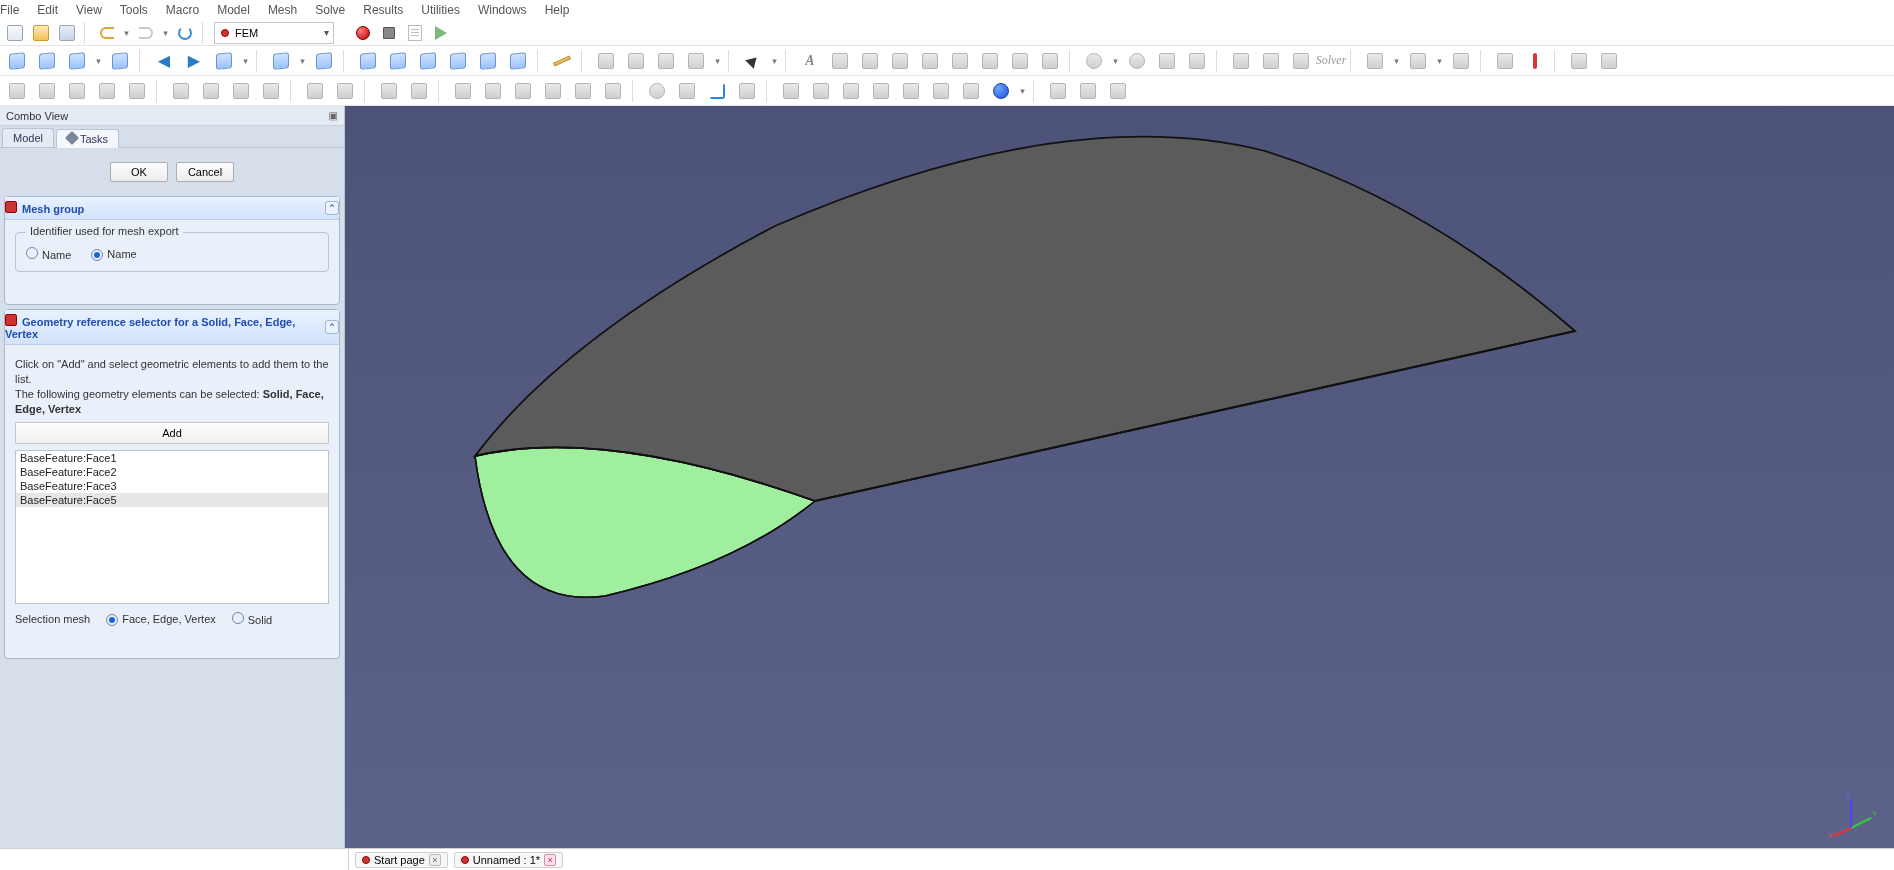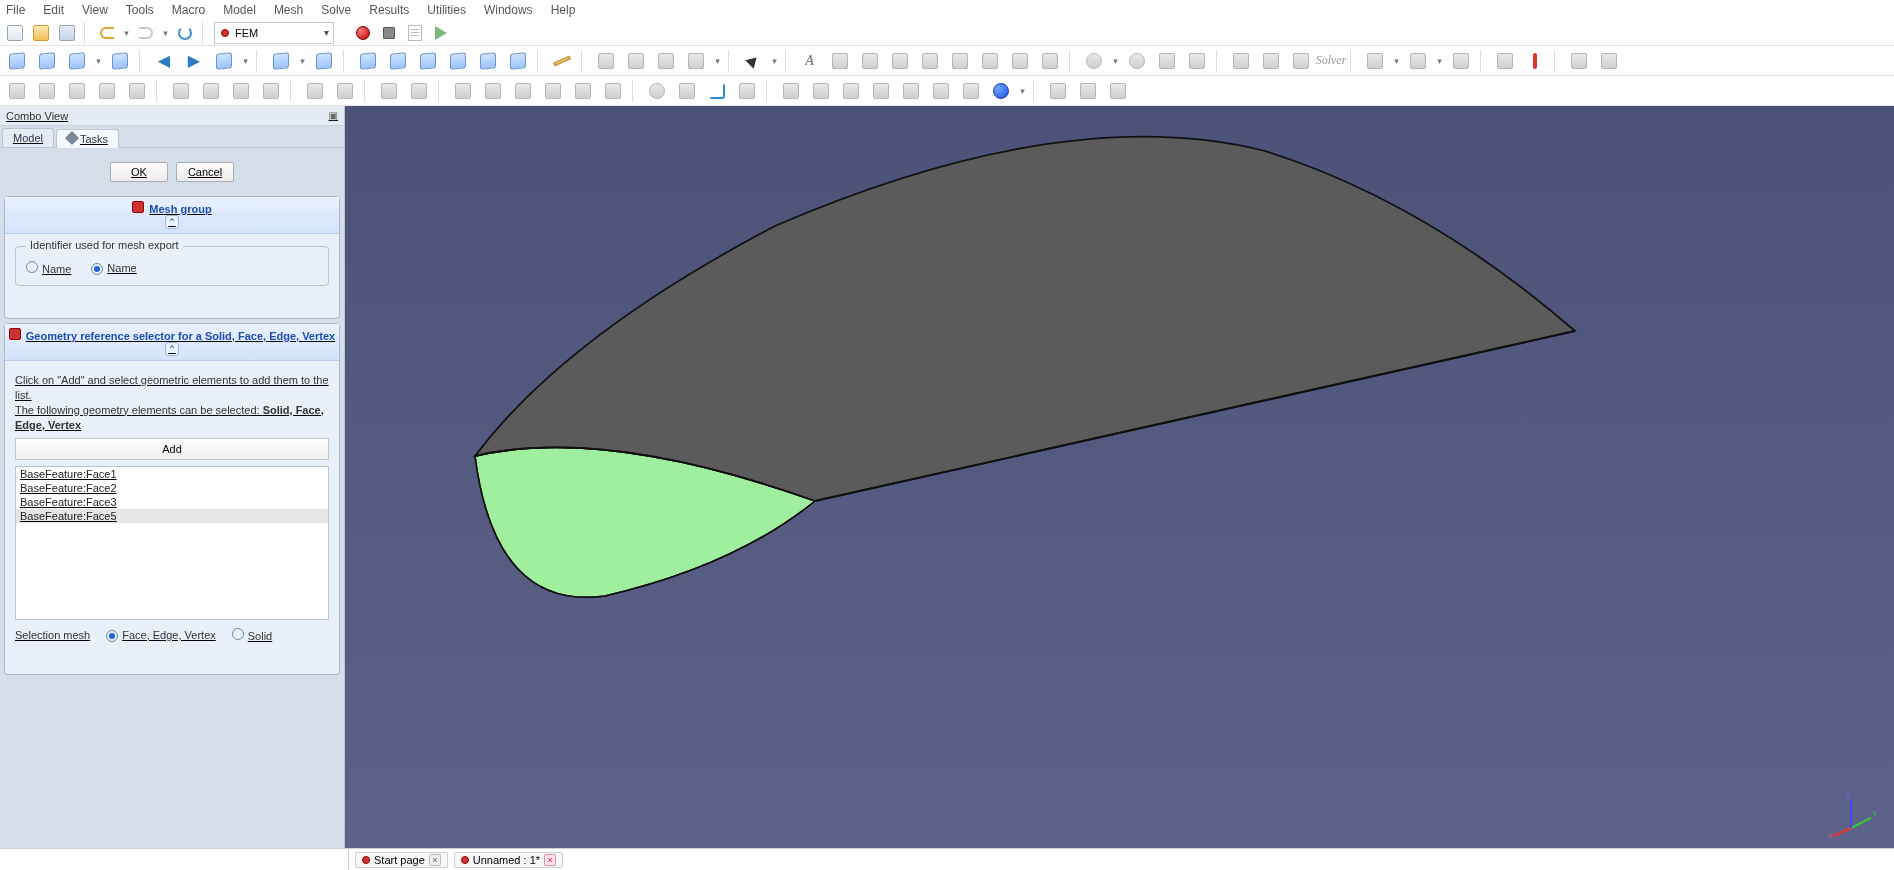--- a/index.html
+++ b/index.html
@@ -1,54 +1,54 @@
 <!DOCTYPE html>
 <html><head>
 <meta charset="utf-8">
 <style>
   * { box-sizing: border-box; margin: 0; padding: 0; font-family: "Segoe UI", Tahoma, sans-serif; }
   html, body { width: 1894px; height: 870px; overflow: hidden; background:#fff; }
-  .menubar { height: 20px; background:#fff; display:flex; align-items:center; padding:0 6px; font-size:12px; color:#555;}
+  .menubar { height: 20px; background:#fff; display:flex; align-items:center; padding:0 0; font-size:12px; color:#555;}
   .menubar span { margin-right:18px; cursor:default;}
   .toolbar-row { height: 26px; background:#fff; border-bottom:1px solid #e4e4e4; display:flex; align-items:center; padding:0 4px; gap:4px;}
   .tb-btn { width:22px; height:22px; border:1px solid transparent; border-radius:3px; display:flex; align-items:center; justify-content:center;}
   .tb-sep { width:6px; height:22px; border-left:1px solid #ddd; margin:0 2px;}
   .tb-dd { width:9px; height:22px; display:flex; align-items:center; justify-content:center; color:#777; font-size:9px;}
   .icon-generic { width:16px; height:16px; border:1px solid #9aa6b2; border-radius:2px; background:linear-gradient(#f7f9fb,#e3e9ef); position:relative;}
   .icon-cube { width:16px; height:16px; position:relative; }
   .icon-cube::before { content:""; position:absolute; inset:0; background:linear-gradient(#cfe3ff,#9bc3ff); border:1px solid #6b96c8; transform:skewY(-6deg); border-radius:2px;}
   .icon-gray { width:16px; height:16px; border:1px solid #b5b5b5; border-radius:2px; background:linear-gradient(#e9e9e9,#cfcfcf);}
   .combo { height:22px; border:1px solid #bfc7d1; background:#fff; display:flex; align-items:center; padding:0 18px 0 6px; font-size:11px; position:relative; width:120px;}
   .combo::after { content:"▾"; position:absolute; right:4px; font-size:10px; color:#555;}
   .combo .reddot{width:8px;height:8px;border-radius:50%;background:#c33;margin-right:6px;border:1px solid #900;}
   .rec-btn { width:22px;height:22px;border-radius:3px;display:flex;align-items:center;justify-content:center;}
   .rec-dot { width:14px;height:14px;border-radius:50%;background:radial-gradient(circle at 30% 30%,#ff7b7b,#bb0000);border:1px solid #700;}
   .stop-sq { width:12px;height:12px;background:#888;border:1px solid #555;border-radius:1px;}
   .note-ic { width:14px;height:16px;background:#fff;border:1px solid #bbb;position:relative;}
   .note-ic::before{content:"";position:absolute;top:3px;left:2px;right:2px;height:1px;background:#bbb;box-shadow:0 3px 0 #bbb,0 6px 0 #bbb;}
   .play-tri { width:0;height:0;border-top:7px solid transparent;border-bottom:7px solid transparent;border-left:12px solid #7db97d;}
-  .body-row { display:flex; height: calc(870px - 20px - 26px - 30px - 30px - 22px); text-decoration: underline; }
+  .body-row { display:flex; height: calc(870px - 20px - 26px - 30px - 30px - 22px); }
   
   .body-row { height: 742px; }
   .toolbar-row.big { height:30px;}
   .toolbar-row.big .tb-btn{width:26px;height:26px;}
   .toolbar-row.big .icon-cube::before{border-radius:3px;}
   .sphere{width:16px;height:16px;border-radius:50%;background:radial-gradient(circle at 30% 30%,#6fa7ff,#1d4ed8);border:1px solid #1e40af;}
   .combo-panel { width:345px; background:linear-gradient(to bottom,#e8eef5,#d6dfe9); border-right:1px solid #b9c5d4; display:flex; flex-direction:column;}
   .panel-title { height:20px; background:#e5ebf2; border-bottom:1px solid #c9d3df; font-size:11px; padding:3px 6px; color:#333; display:flex; justify-content:space-between; align-items:center;}
   .panel-title .x{font-size:10px;color:#666;}
   .tabstrip { height:22px; display:flex; align-items:flex-end; background:#d6dfe9; border-bottom:1px solid #b9c5d4; font-size:11px;}
   .tab { padding:3px 10px; border:1px solid #b9c5d4; border-bottom:none; background:#e5ebf2; margin-left:2px; border-radius:3px 3px 0 0; color:#335; cursor:default;}
   .tab.active { background:#f4f7fb; position:relative; top:1px;}
   .tab .wrench{display:inline-block;width:10px;height:10px;margin-right:3px;background:#7a8796;transform:rotate(45deg);border-radius:1px;}
   .task-body { flex:1; overflow:auto; background:#d6dfe9; padding:4px;}
   .okcancel { display:flex; justify-content:center; gap:8px; padding:10px 0;}
   .btn { width:58px; height:20px; font-size:11px; background:linear-gradient(#fdfdfd,#ececec); border:1px solid #adadad; border-radius:2px; cursor:default;}
   .card { margin:4px 0; border:1px solid #aab8cc; border-radius:4px; background:#e9f0f9;}
-  .card-hd { background:linear-gradient(#e8f1ff,#d3e3fb); border-bottom:1px solid #b9ccea; padding:4px 0; font-size:11px; font-weight:bold; color:#1f4eb0; display:flex; align-items:center; justify-content:space-between;flex-direction:column;}
+  .card-hd { background:linear-gradient(#e8f1ff,#d3e3fb); border-bottom:1px solid #b9ccea; padding:4px 0; font-size:11px; font-weight:bold; color:#1f4eb0; display:flex; align-items:center; justify-content:space-between;}
   .card-hd .ic{display:inline-block;width:12px;height:12px;background:#c33;border:1px solid #900;border-radius:2px;margin-right:5px;}
   .card-hd .chev{width:14px;height:14px;border:1px solid #9fb6d9;border-radius:3px;background:#eaf2ff;font-size:9px;color:#4a6da3;display:flex;align-items:center;justify-content:center;}
   .card-bd { padding:12px 10px 32px 10px; font-size:11px; color:#333;}
   .fs { border:1px solid #b9c5d4; border-radius:4px; padding:10px; position:relative; background:#e9f0f9;}
   .fs-lg { position:absolute; top:-8px; left:10px; background:#e9f0f9; padding:0 4px; font-size:11px; color:#333;}
   .radio-row { display:flex; gap:20px; margin-top:4px; align-items:center;}
   .radio { width:12px;height:12px;border:1px solid #6b89b3;border-radius:50%;display:inline-flex;align-items:center;justify-content:center;margin-right:4px;}
   .radio.on::after{content:"";width:6px;height:6px;border-radius:50%;background:#1d66d6;}
   .desc { font-size:11px; color:#333; line-height:1.35;}
   .add-btn { width:100%; height:22px; margin:6px 0; background:linear-gradient(#fdfdfd,#f0f0f0); border:1px solid #c7c7c7; font-size:11px;}

